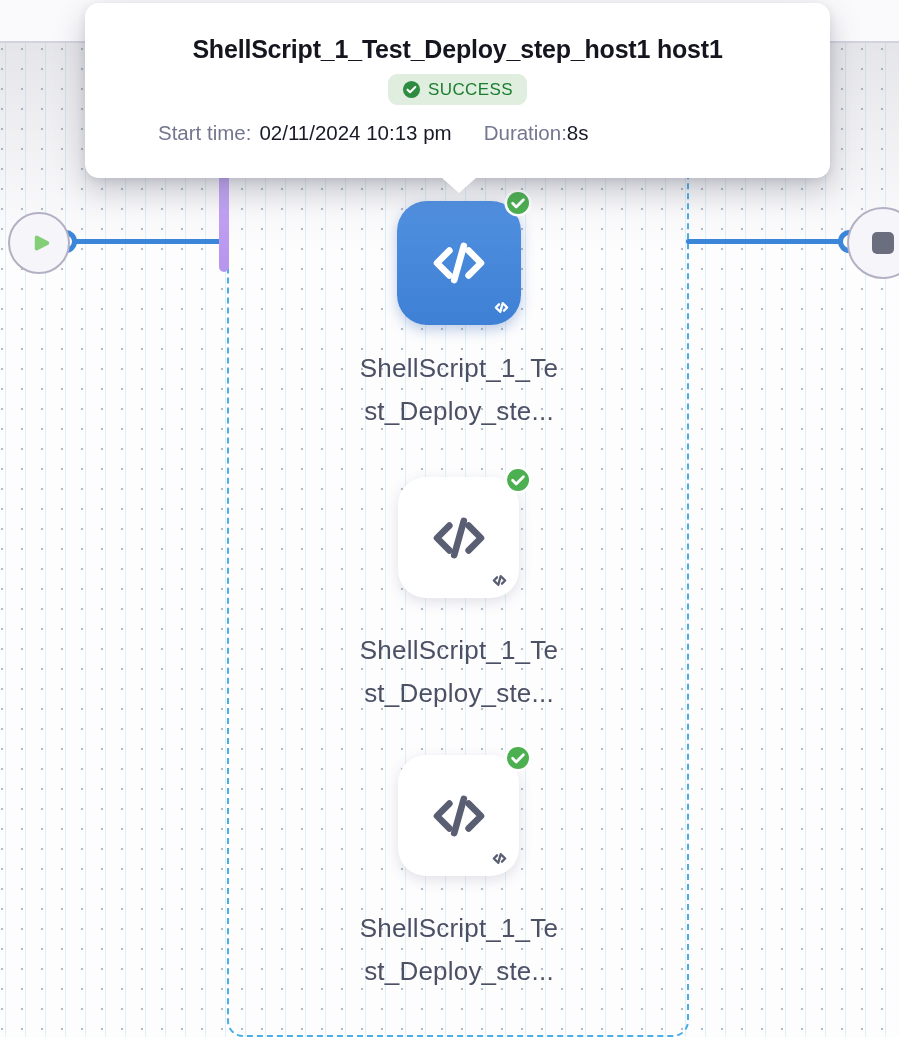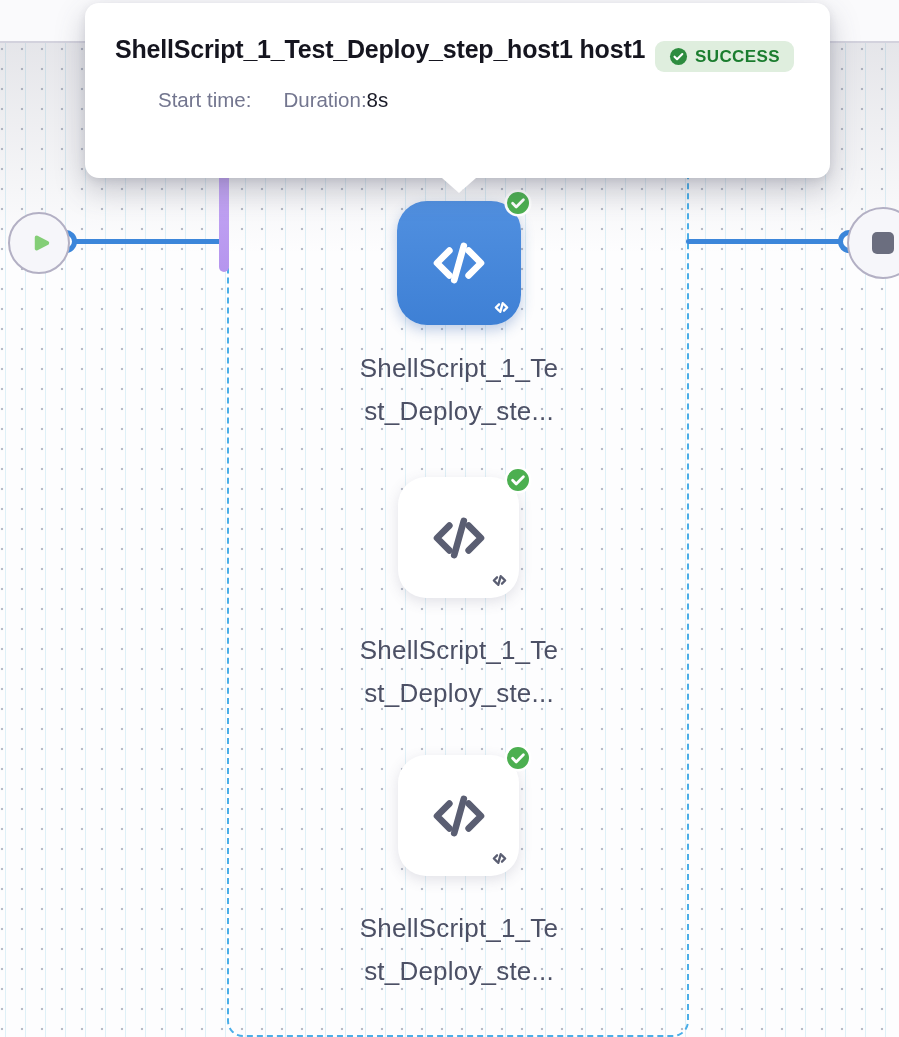--- a/index.html
+++ b/index.html
@@ -99,29 +99,29 @@
     position:absolute;left:85px;top:3px;width:745px;height:175px;z-index:20;
     background:#ffffff;border-radius:14px;box-sizing:border-box;
     padding:24px 30px 0 30px;
     box-shadow:0 12px 30px rgba(70,72,94,0.28), 0 3px 8px rgba(70,72,94,0.12);
   }
   .tooltip-arrow{
     position:absolute;left:442px;top:178px;width:0;height:0;z-index:21;
     border-left:17px solid transparent;border-right:17px solid transparent;
     border-top:15px solid #ffffff;
   }
-  .tooltip-header{display:flex;align-items:flex-end;}
+  .tooltip-header{display:flex;align-items:center;flex-direction:column;}
   .tooltip-title{
     flex:1;font-size:25px;font-weight:700;line-height:45px;color:#15151f;
     letter-spacing:-0.2px;max-width:540px;
   }
   .status-badge{
     display:flex;align-items:center;gap:7px;
     background:#dfeede;border-radius:9px;height:31px;padding:0 14px;
-    font-size:17px;font-weight:700;letter-spacing:0.4px;color:#1b7d2f;
+    font-size:17px;font-weight:400;letter-spacing:0.4px;color:#1b7d2f;
     margin-top:2px;
   }
   .tooltip-meta{
     display:flex;align-items:center;margin-top:13px;
     font-size:20.5px;line-height:30px;margin-left:43px;
   }
   .meta-label{color:#73768f;}
   .meta-value{color:#191a27;margin-left:8px;}
   .meta-gap{width:32px;}
   .meta-value-tight{color:#191a27;}
@@ -250,18 +250,19 @@
         <svg width="19" height="19" viewBox="0 0 20 20">
           <circle cx="10" cy="10" r="9" fill="#2d8c3f"></circle>
           <path d="M5.8 10.2 L8.5 12.9 L14 7.4" fill="none" stroke="#ffffff" stroke-width="2.2" stroke-linecap="round" stroke-linejoin="round"></path>
         </svg>
       </span>
       <span>SUCCESS</span>
     </div>
   </div>
   <div class="tooltip-meta">
     <span class="meta-label">Start time:</span>
+    <span class="meta-value">02/11/2024 10:13 pm</span>
     <span class="meta-gap"></span>
     <span class="meta-label">Duration:</span>
     <span class="meta-value-tight">8s</span>
   </div>
 </div>
 <div class="tooltip-arrow"></div>
 
 </body></html>

